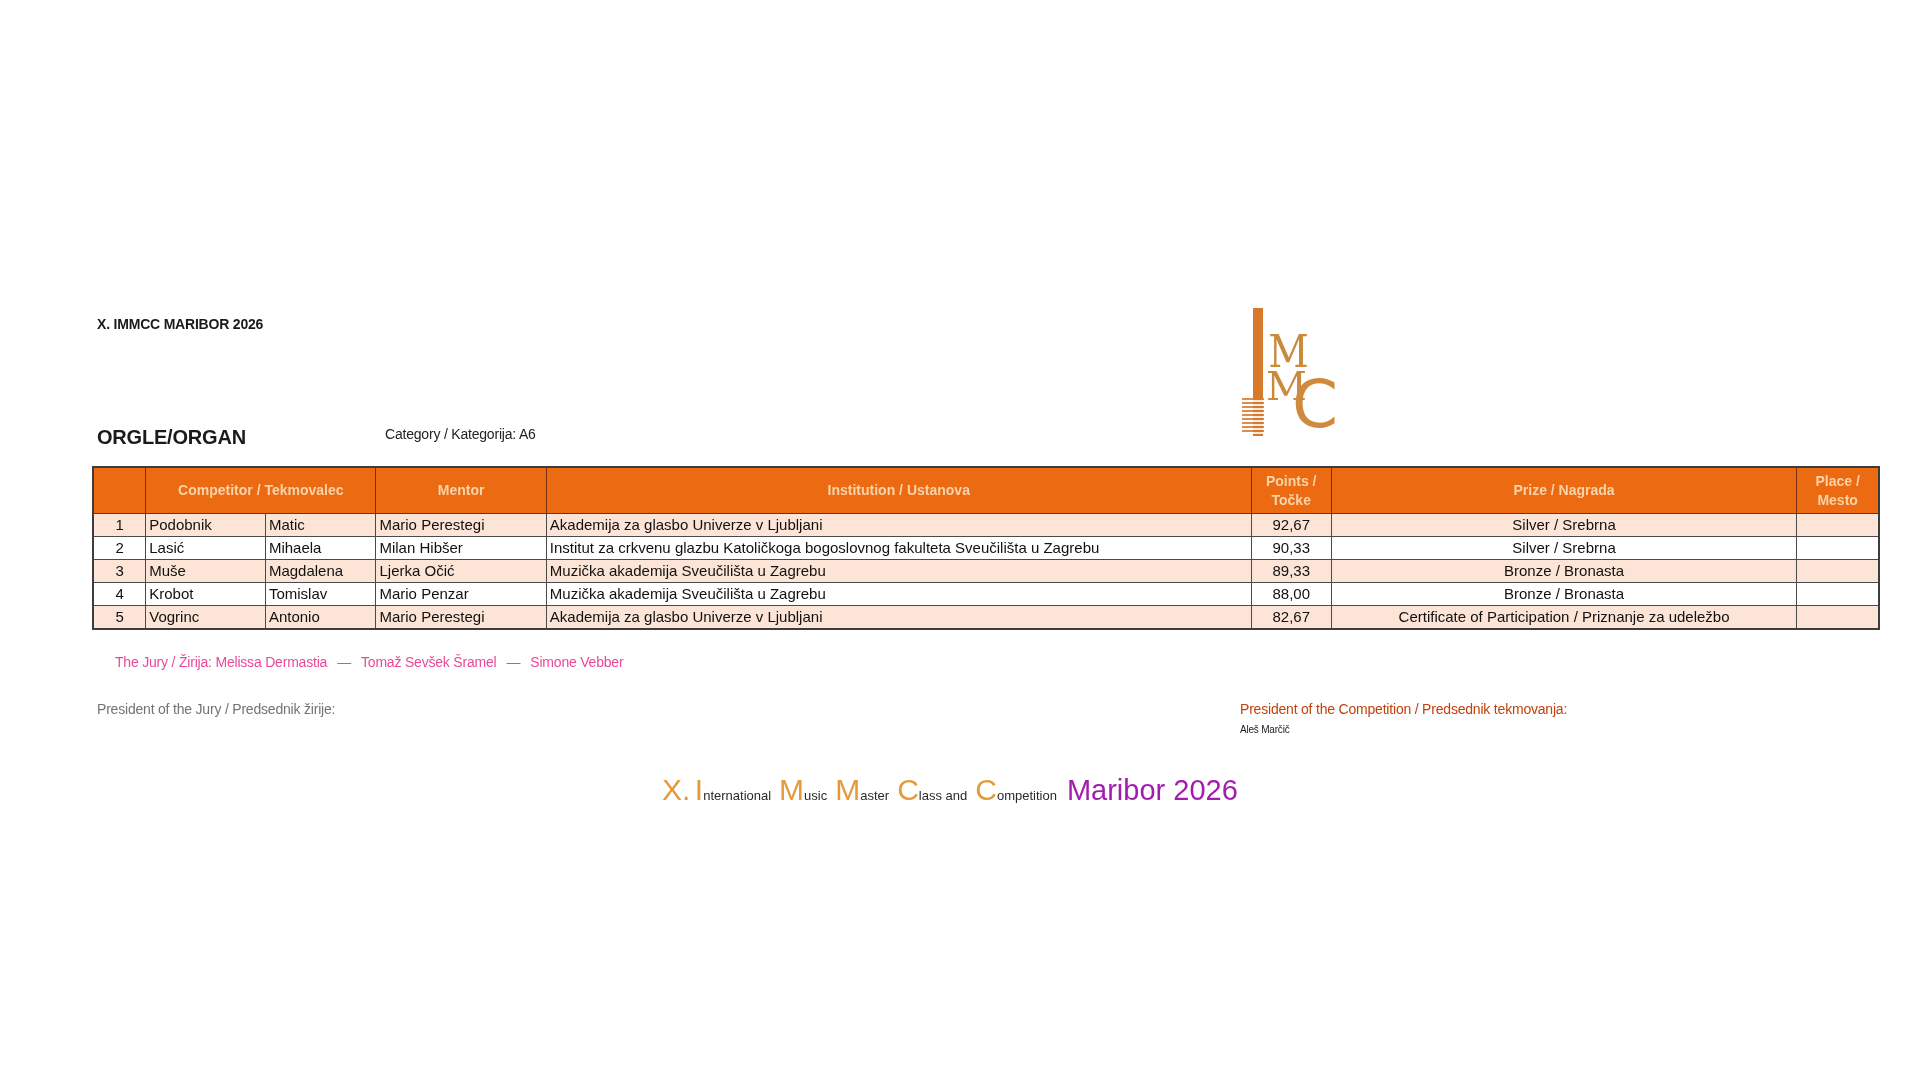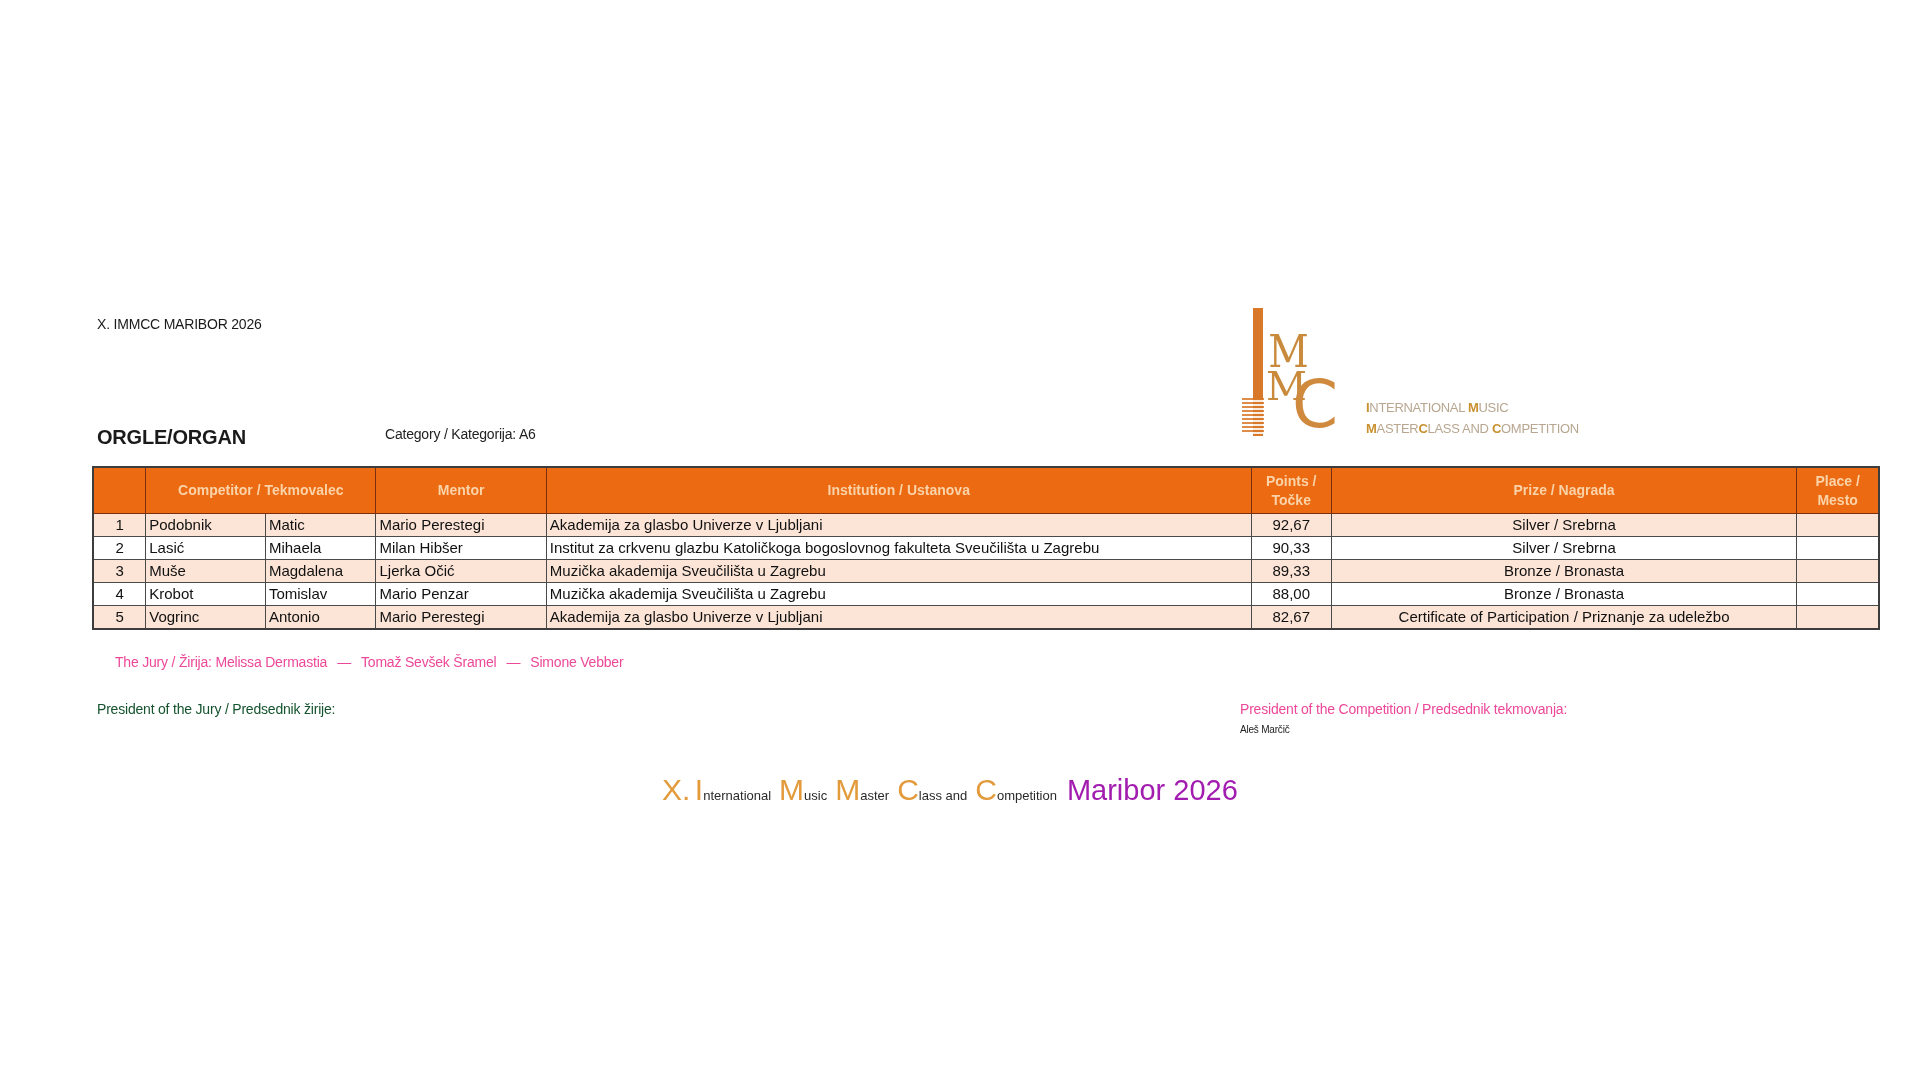--- a/index.html
+++ b/index.html
@@ -1,19 +1,19 @@
 <!DOCTYPE html>
 <html><head>
 <meta charset="utf-8">
 <style>
   html, body { margin:0; padding:0; }
   body { width:1920px; height:1080px; background:#ffffff; position:relative; overflow:hidden;
          font-family:"Liberation Sans", "DejaVu Sans", sans-serif; color:#1a1a1a; }
   .abs { position:absolute; }
-  .title { left:97px; top:316px; font-size:14px; font-weight:normal; letter-spacing:-0.2px; }
+  .title { left:97px; top:316px; font-size:14px; font-weight:bold; letter-spacing:-0.2px; }
   .section { left:97px; top:426px; font-size:20px; font-weight:bold; letter-spacing:-0.2px; }
   .category { left:385px; top:426px; font-size:14px; color:#222; letter-spacing:-0.2px; }
 
   
   .logo { left:1240px; top:300px; width:420px; height:145px; }
   .logo-bar { position:absolute; left:13px; top:8px; width:10px; height:128px; background:#D8792A; }
   .logo-notches { position:absolute; left:2px; top:98px; width:22px; height:36px;
      background:repeating-linear-gradient(to bottom, #D8792A 0 2px, #fff 2px 4px); opacity:.85; }
   .logo-m { position:absolute; left:26px; top:30px; font-size:44px; color:#C98A3C; font-family:"DejaVu Serif", serif; transform:scaleX(0.9); line-height:1; }
   .logo-m2 { position:absolute; left:26px; top:66px; font-size:40px; color:#C98A3C; font-family:"DejaVu Serif", serif; line-height:1; }
@@ -26,46 +26,42 @@
      font-size:15px; border:2px solid #3d3d3d; }
   table.results th { background:#EB6A12; color:#FBD3A8; font-weight:bold; font-size:14px;
      height:45px; border:1.5px solid #7a3010; padding:0 4px; line-height:19px; }
   table.results td { height:22px; border:1.5px solid #4a4a4a; padding:0 3px; white-space:nowrap; line-height:20px; color:#111; }
   table.results tr.odd td { background:#FCE5D7; }
   table.results tr.even td { background:#ffffff; }
   td.c { text-align:center; }
 
   .jury { left:115px; top:654px; font-size:14px; color:#ec4899; letter-spacing:-0.2px; }
   .jury .sep { margin:0 10px; }
-  .pres-jury { left:97px; top:701px; font-size:14px; color:#14532d; letter-spacing:-0.2px; }
-  .pres-comp { left:1240px; top:701px; font-size:14px; color:#ec4899; letter-spacing:-0.2px; }
+  .pres-jury { left:97px; top:701px; font-size:14px; color:#737373; letter-spacing:-0.2px; }
+  .pres-comp { left:1240px; top:701px; font-size:14px; color:#c2410c; letter-spacing:-0.2px; }
   .pres-name { left:1240px; top:724px; font-size:10px; color:#222; letter-spacing:-0.2px; }
 
   .banner { left:662px; top:770px; white-space:nowrap; line-height:40px; }
   .banner .big { font-size:30px; color:#E39A3B; }
   .banner .sm { font-size:13px; color:#2a2a2a; margin-right:8px; }
   .banner .place { font-size:29px; color:#a21caf; margin-left:2px; }
 </style>
 </head>
 <body>
 
 <div class="abs title">X. IMMCC MARIBOR 2026</div>
 <div class="abs section">ORGLE/ORGAN</div>
 <div class="abs category">Category / Kategorija: A6</div>
 
 <div class="abs logo">
   <div class="logo-bar"></div>
   <div class="logo-notches"></div>
   <div class="logo-m">M</div>
   <div class="logo-m2">M</div>
   <div class="logo-c">C</div>
-  <div class="logo-text">
-    <div><span class="cap">I</span><span>NTERNATIONAL </span><span class="cap">M</span><span>USIC</span></div>
-    <div><span class="cap">M</span><span>ASTER</span><span class="cap">C</span><span>LASS AND </span><span class="cap">C</span><span>OMPETITION</span></div>
-  </div>
 </div>
 
 <table class="results">
   <colgroup>
     <col style="width:52px">
       <col style="width:118px">
       <col style="width:109px">
       <col style="width:168px">
     <col style="width:695px">
       <col style="width:79px">

